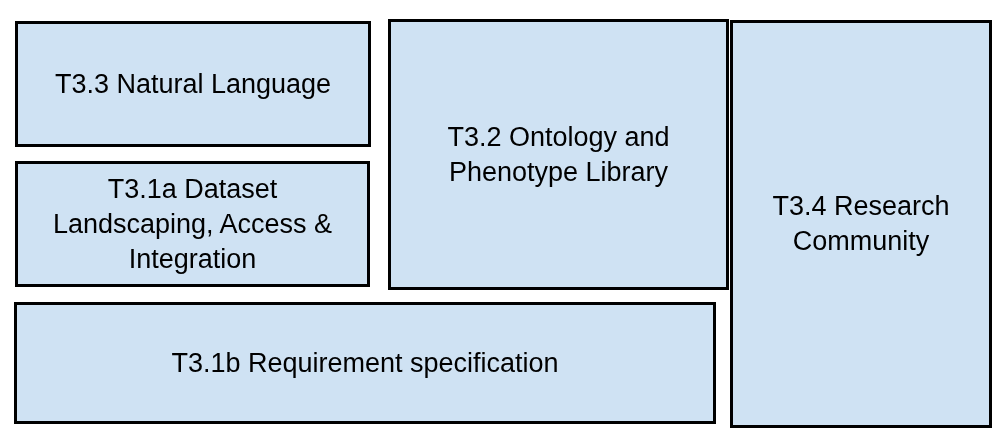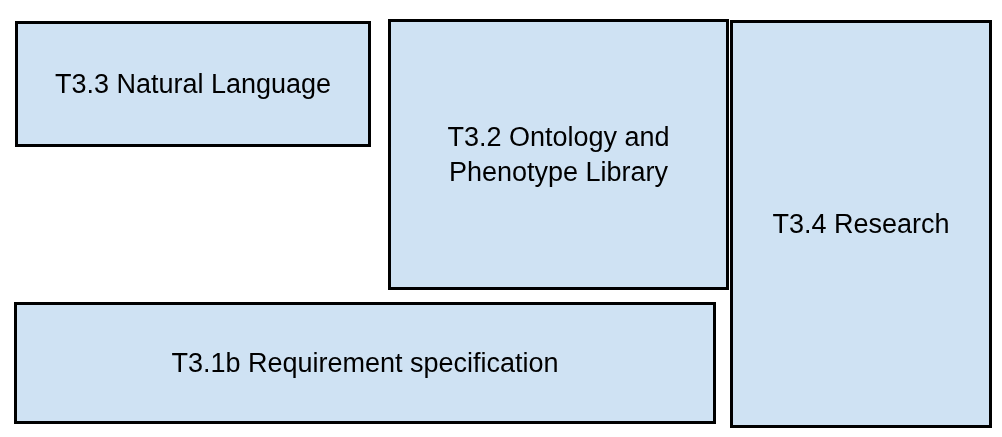--- a/index.html
+++ b/index.html
@@ -42,27 +42,33 @@
 </style>
 </head>
 <body>
 
 <div class="canvas">
 
   <div class="box box-t33">
     <span class="line">T3.3 Natural Language</span>
   </div>
 
+  <div class="box box-t31a">
+    <span class="line">T3.1a Dataset</span>
+    <span class="line">Landscaping, Access &amp;</span>
+    <span class="line">Integration</span>
+  </div>
 
   <div class="box box-t32">
     <span class="line">T3.2 Ontology and</span>
     <span class="line">Phenotype Library</span>
   </div>
 
   <div class="box box-t34">
     <span class="line">T3.4 Research</span>
+    <span class="line">Community</span>
   </div>
 
   <div class="box box-t31b">
     <span class="line">T3.1b Requirement specification</span>
   </div>
 
 </div>
 
 </body></html>

